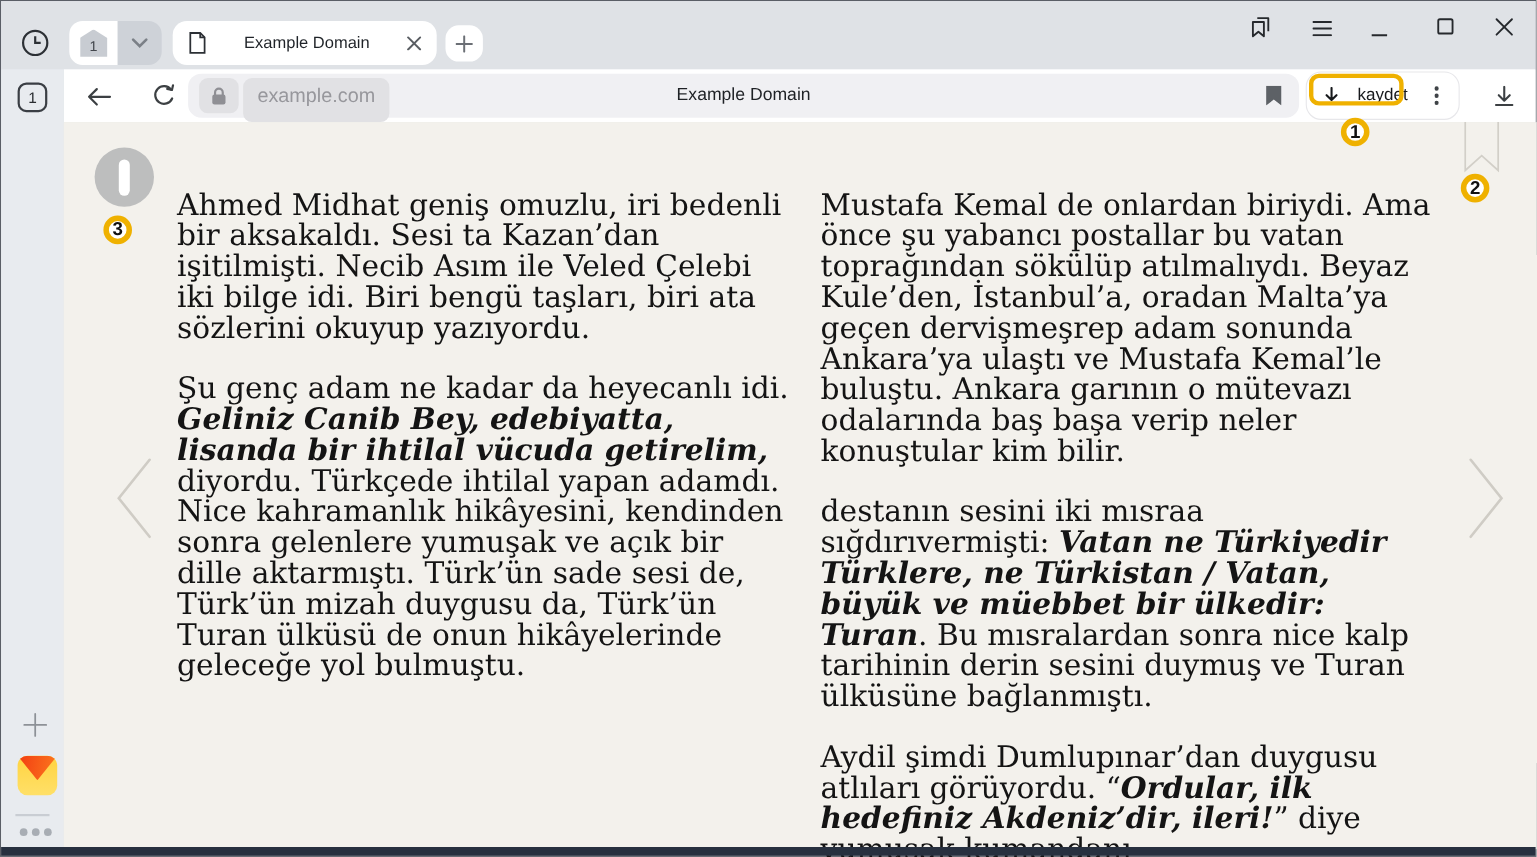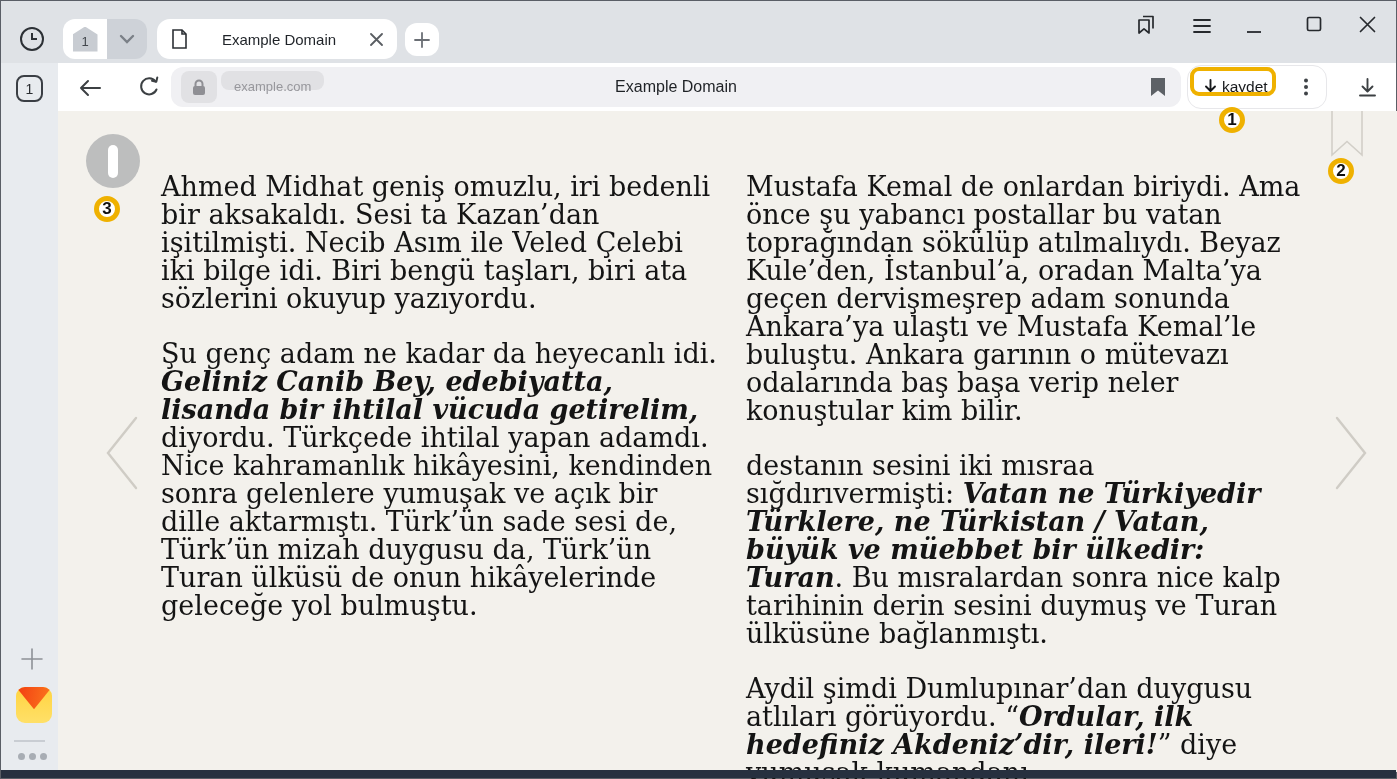--- a/index.html
+++ b/index.html
@@ -25,25 +25,25 @@
   .tg-right{width:40px;background:#ced2d8;border-radius:0 12px 12px 0;display:flex;align-items:center;justify-content:center;}
   .tab{position:absolute;left:156px;top:18px;width:240px;height:40px;background:#fff;border-radius:13px;display:flex;align-items:center;padding:0 14px;}
   .tab-title{flex:1;text-align:center;font-size:15px;color:#1f2328;white-space:nowrap;overflow:hidden;}
   .newtab{left:404px;top:22px;width:34px;height:33px;background:#fff;border-radius:12px;}
   .winctl{color:#26292d;}
 
   
   .navrow{position:absolute;left:57px;top:62px;right:0;height:48px;background:#fff;}
   .addressbar{position:absolute;left:170px;top:66px;width:1010px;height:40px;background:#f0f0f3;border-radius:12px;}
   .lock-pill{position:absolute;left:10px;top:4px;width:36px;height:32px;background:#e1e1e4;border-radius:8px;display:flex;align-items:center;justify-content:center;}
-  .url-pill{position:absolute;left:50px;top:4px;height:19px;background:#e1e1e4;border-radius:8px;padding:0 13px;line-height:32px;font-size:13px;color:#97979c;}
+  .url-pill{position:absolute;left:50px;top:4px;height:40px;background:#e1e1e4;border-radius:8px;padding:0 13px;line-height:32px;font-size:18px;color:#97979c;}
   .ab-title{position:absolute;left:0;right:0;top:0;bottom:0;text-align:center;line-height:40px;font-size:16px;color:#1e2125;}
   .flag{position:absolute;right:16px;top:11px;}
   .save-pill{position:absolute;left:1186px;top:64px;width:140px;height:44px;background:#fff;border:1px solid #e7e7ea;border-radius:14px;display:flex;align-items:center;}
-  .save-btn{display:flex;align-items:center;gap:4px;padding-left:15px;width:98px;height:100%;background:none;border:none;font-family:"Liberation Sans",sans-serif;font-size:15.5px;color:#17191c;cursor:pointer;}
+  .save-btn{display:flex;align-items:center;gap:16px;padding-left:15px;width:98px;height:100%;background:none;border:none;font-family:"Liberation Sans",sans-serif;font-size:15.5px;color:#17191c;cursor:pointer;}
   .more-dots{width:40px;height:100%;display:flex;align-items:center;justify-content:center;}
   .downloads-btn{left:1352px;top:72px;width:28px;height:28px;}
   .gold-box{position:absolute;left:1189px;top:66px;width:86px;height:29px;border:4px solid var(--gold);border-radius:9px;z-index:6;pointer-events:none;}
 
   
   .sidebar{position:absolute;left:0;top:62px;width:57px;height:709px;background:var(--sidebar-bg);}
   .sb-counter{position:absolute;left:15px;top:12px;width:27px;height:27px;border:2px solid #3a3e44;border-radius:8px;display:flex;align-items:center;justify-content:center;font-size:14px;color:#2a2d31;}
   .sb-plus{position:absolute;left:19px;top:584px;width:24px;height:24px;}
   .mail-icon{position:absolute;left:15px;top:624px;width:36px;height:36px;border-radius:9px;overflow:hidden;background:linear-gradient(180deg,#ffd340,#ffe068);}
   .mail-flap{position:absolute;left:0;top:0;width:100%;height:62%;background:linear-gradient(100deg,#f23c12,#fc7a1e);clip-path:polygon(0 0,100% 0,50% 100%);}

